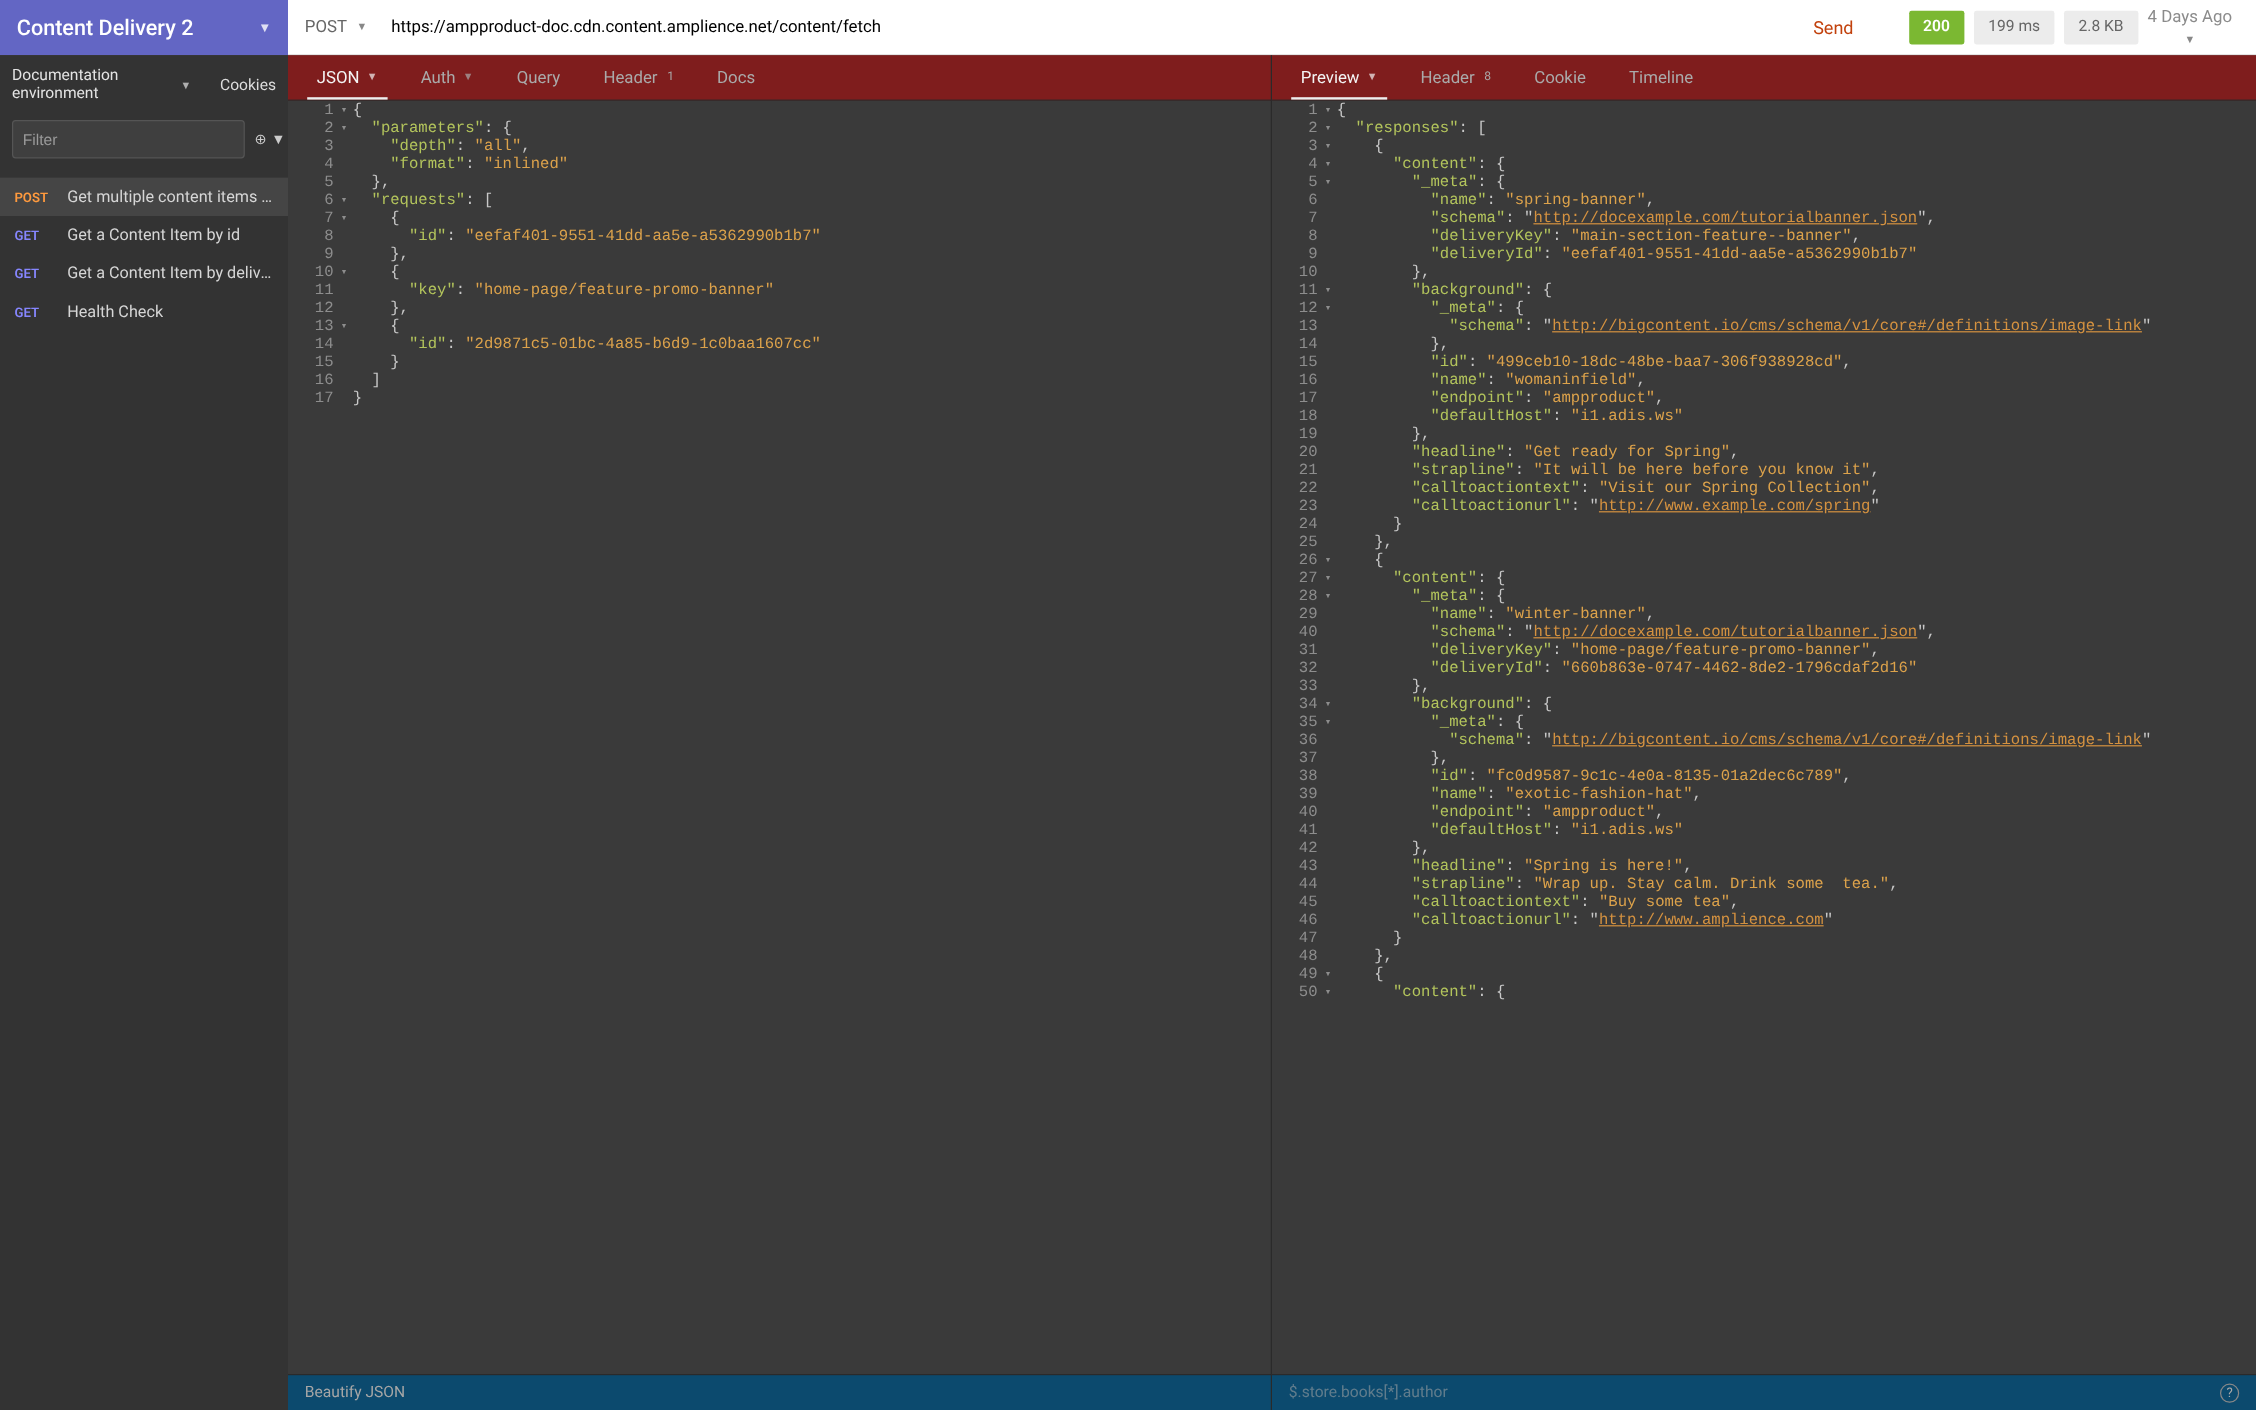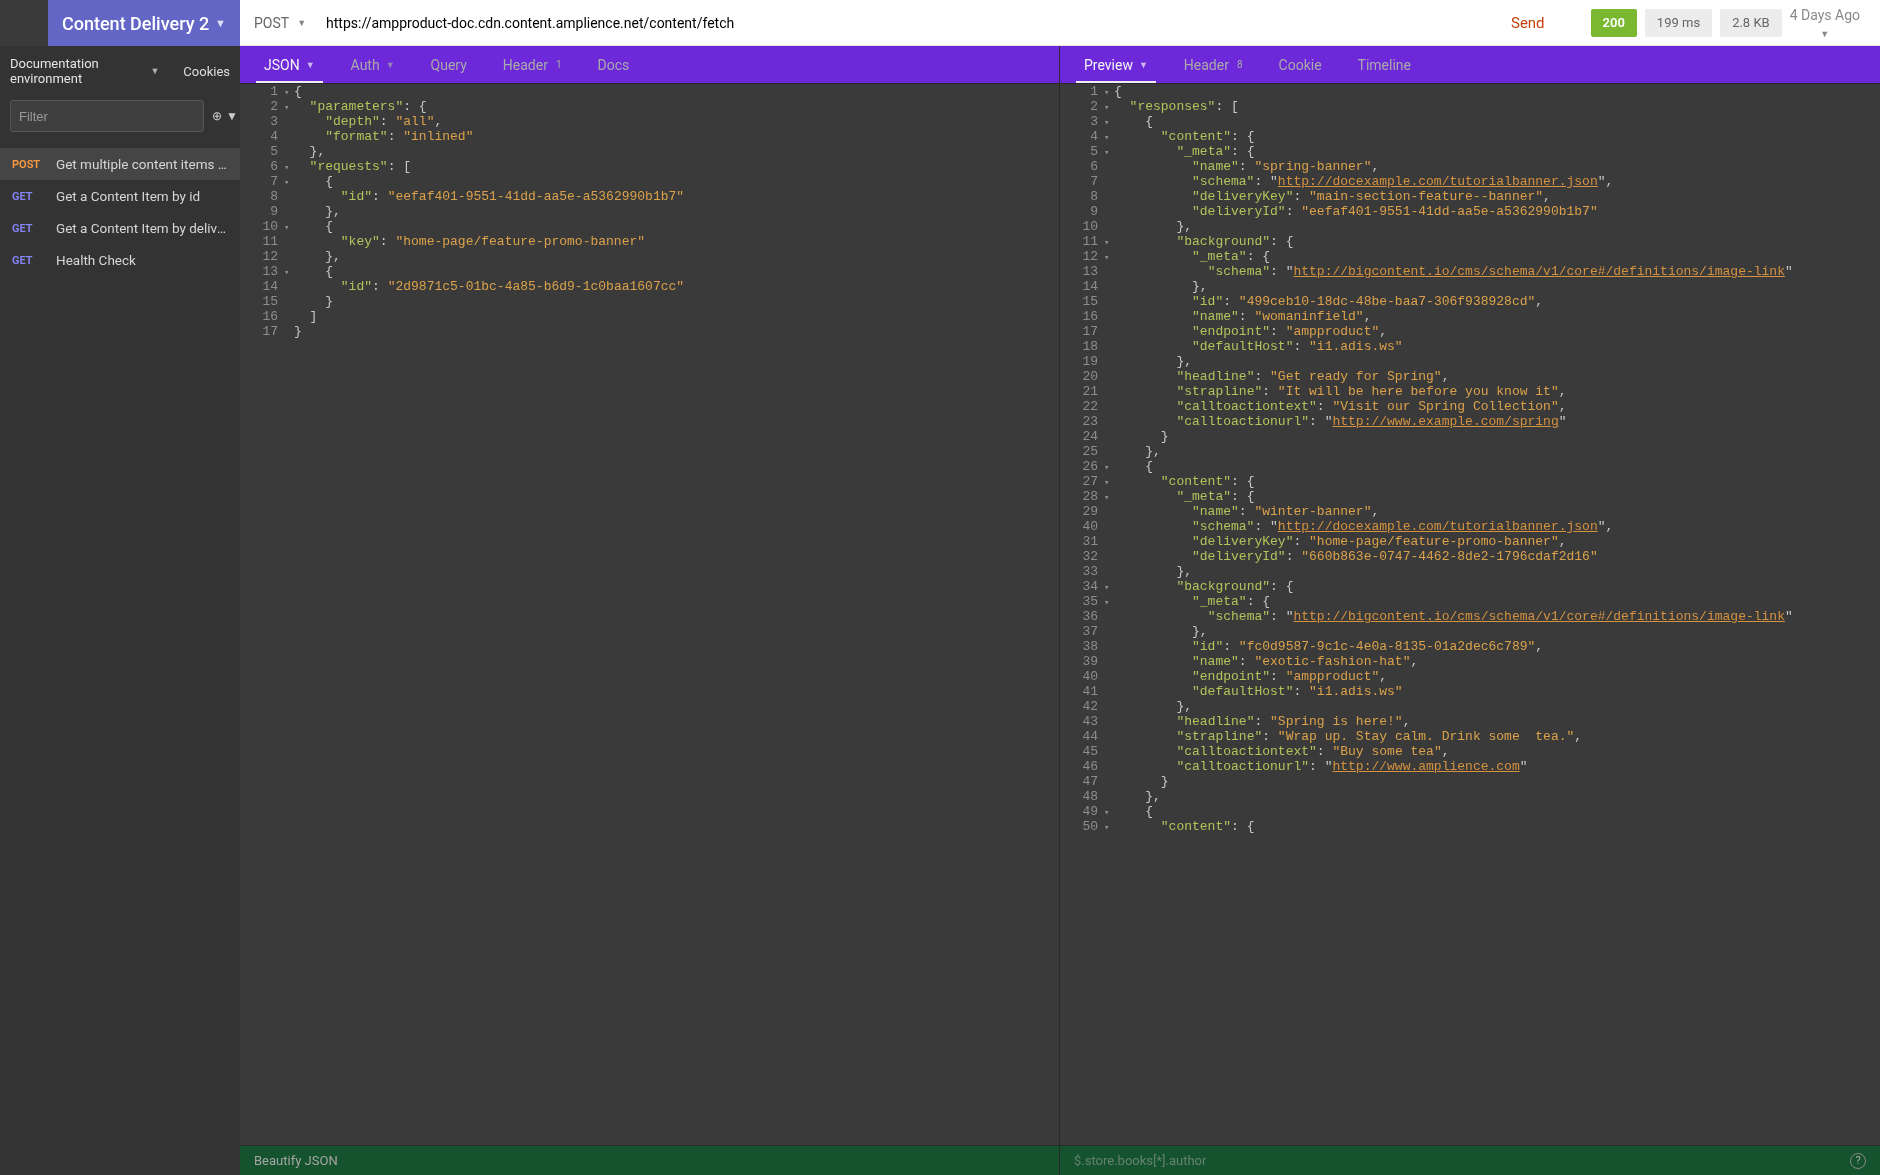--- a/index.html
+++ b/index.html
@@ -12,21 +12,21 @@
   }
   .app { display: grid; grid-template-columns: 240px 1fr; grid-template-rows: 46px 1fr; height: 100vh; }
 
   
   .brand {
     grid-column: 1; grid-row: 1;
     background: #6366c4;
     color: #fff;
     display: flex; align-items: center; justify-content: space-between;
     padding: 0 14px;
-    font-size: 18px; font-weight: 500; margin-left: 48px;
+    font-size: 18px; font-weight: 500;
   }
   .brand .caret { opacity: .8; font-size: 11px; }
 
   .topbar {
     grid-column: 2; grid-row: 1;
     background: #fff;
     color: #333;
     display: flex; align-items: center;
     border-bottom: 1px solid #e4e4e4;
   }
@@ -94,21 +94,21 @@
   .sidebar li .label { color: #d6d6d6; white-space: nowrap; overflow: hidden; text-overflow: ellipsis; }
 
   
   .main {
     grid-column: 2; grid-row: 2;
     display: grid; grid-template-columns: 1fr 1fr; grid-template-rows: 38px 1fr 30px;
     min-height: 0;
   }
 
   .tabs {
-    background: #6d28d9; border-bottom: 1px solid #2a2a2a;
+    background: #7f1d1d; border-bottom: 1px solid #2a2a2a;
     display: flex; align-items: flex-start; padding: 0 6px;
   }
   .tabs.left  { grid-column: 1; grid-row: 1; border-right: 1px solid #2a2a2a;}
   .tabs.right { grid-column: 2; grid-row: 1; }
   .tab {
     padding: 0 18px; height: 100%; display: flex; align-items: center; gap: 6px;
     color: #aaa; font-size: 14px; cursor: pointer; position: relative;
   }
   .tab .caret { font-size: 9px; opacity: .7; }
   .tab .badge { font-size: 10px; vertical-align: super; margin-left: 2px; color: #aaa; }
@@ -134,21 +134,21 @@
   }
   .fold { width: 10px; color: #8d8d8d; flex-shrink: 0; font-size: 9px; padding-top: 3px;}
   .code { white-space: pre-wrap; word-break: break-all; padding-right: 10px; }
 
   .tok-p  { color: #c8c8c8; }
   .tok-k  { color: #b3c45c; }
   .tok-s  { color: #dca24b; }
   .tok-url{ color: #d59240; text-decoration: underline; }
 
   .footer {
-    background: #14532d; border-top: 1px solid #2a2a2a;
+    background: #0c4a6e; border-top: 1px solid #2a2a2a;
     display: flex; align-items: center; padding: 12px 14px;
     color: #a6a6a6; font-size: 13px;
     font-family: inherit;
   }
   .footer.left  { grid-column: 1; grid-row: 3; border-right: 1px solid #2a2a2a;}
   .footer.right { grid-column: 2; grid-row: 3; justify-content: space-between; }
   .footer.right .path { opacity: .55; }
   .help-icon {
     width: 16px; height: 16px; border-radius: 50%; border: 1px solid #888;
     display: inline-flex; align-items: center; justify-content: center;

